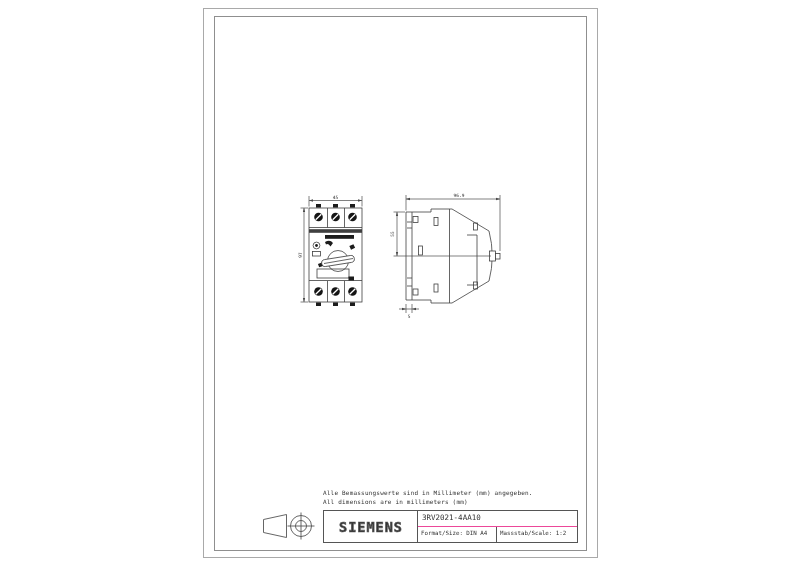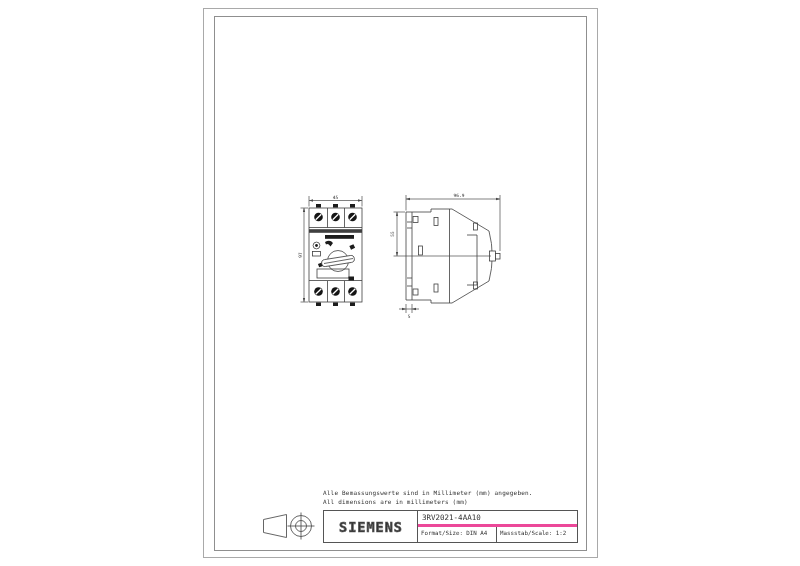--- a/index.html
+++ b/index.html
@@ -11,21 +11,21 @@
         border:1px solid #8f8f8f;}
   .overlay{position:absolute;left:0;top:0;width:800px;height:566px;}
   .notes{position:absolute;left:323px;top:489px;font-size:6px;line-height:8.5px;
          color:#333;letter-spacing:0.2px;white-space:nowrap;}
   .title-block{position:absolute;left:323px;top:510px;width:255px;height:33px;
          border:1px solid #555;box-sizing:border-box;display:grid;
          grid-template-columns:94px 79px 80px;grid-template-rows:16px 15px;background:#fff;}
   .tb-cell{box-sizing:border-box;color:#333;overflow:hidden;}
   .tb-logo{grid-row:1/3;grid-column:1;border-right:1px solid #555;
            display:flex;align-items:center;justify-content:center;}
-  .tb-part{grid-row:1;grid-column:2/4;border-bottom:3px solid #ec4899;
+  .tb-part{grid-row:1;grid-column:2/4;border-bottom:1px solid #ec4899;
            font-size:7.5px;padding:2px 0 0 4px;}
   .tb-format{grid-row:2;grid-column:2;border-right:1px solid #555;
            font-size:5.8px;padding:3px 0 0 3px;white-space:nowrap;}
   .tb-scale{grid-row:2;grid-column:3;font-size:5.8px;padding:3px 0 0 3px;white-space:nowrap;}
   svg text{font-family:"DejaVu Sans Mono","Liberation Mono",monospace;fill:#333;}
   .dim-text{font-size:4.5px;}
 </style>
 </head>
 <body>
 

